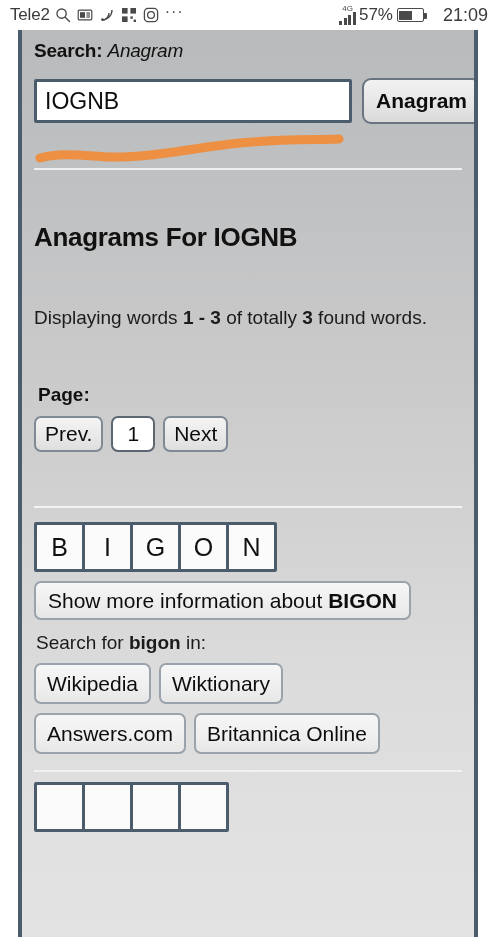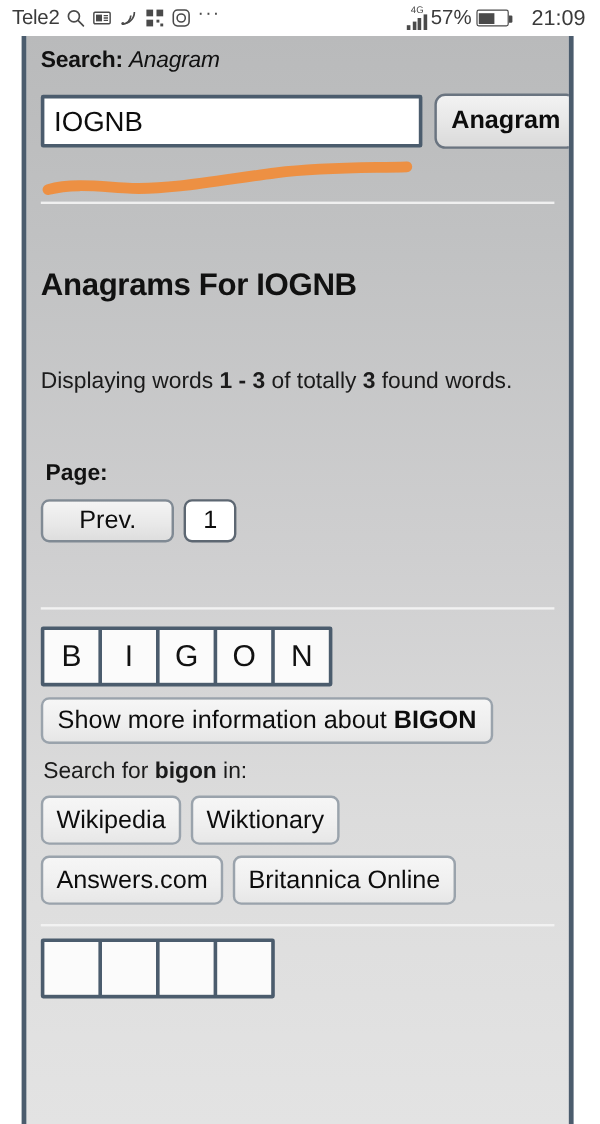--- a/index.html
+++ b/index.html
@@ -209,21 +209,21 @@
 
   .page-label {
     font-size: 19px;
     font-weight: bold;
     color: #111;
     margin: 50px 0 10px 4px;
   }
   .pager { display: flex; gap: 8px; align-items: stretch; }
   .pg-btn {
     height: 36px;
-    padding: 0 30px;
+    padding: 0 9px;
     font-size: 21px;
     border-radius: 7px;
     border: 2px solid #808a94;
     background: linear-gradient(180deg,#f4f4f4 0%,#e8e8e8 60%,#dedede 100%);
   }
   .pg-btn.current {
     background: #ffffff;
     border-color: #5d6772;
     padding: 0 14px;
   }
@@ -375,20 +375,21 @@
       <h1 class="ana-title">Anagrams For IOGNB</h1>
 
       <p class="displaying">
         <span>Displaying words </span><b>1 - 3</b><span> of totally </span><b>3</b><span> found words.</span>
       </p>
 
       <div class="page-label">Page:</div>
       <div class="pager">
         <button class="btn pg-btn">Prev.</button>
         <button class="btn pg-btn current">1</button>
+        <button class="btn pg-btn">Next</button>
       </div>
 
       <hr class="sep2">
 
       <div class="word-block">
         <div class="tiles">
           <span class="tile">B</span>
           <span class="tile">I</span>
           <span class="tile">G</span>
           <span class="tile">O</span>

